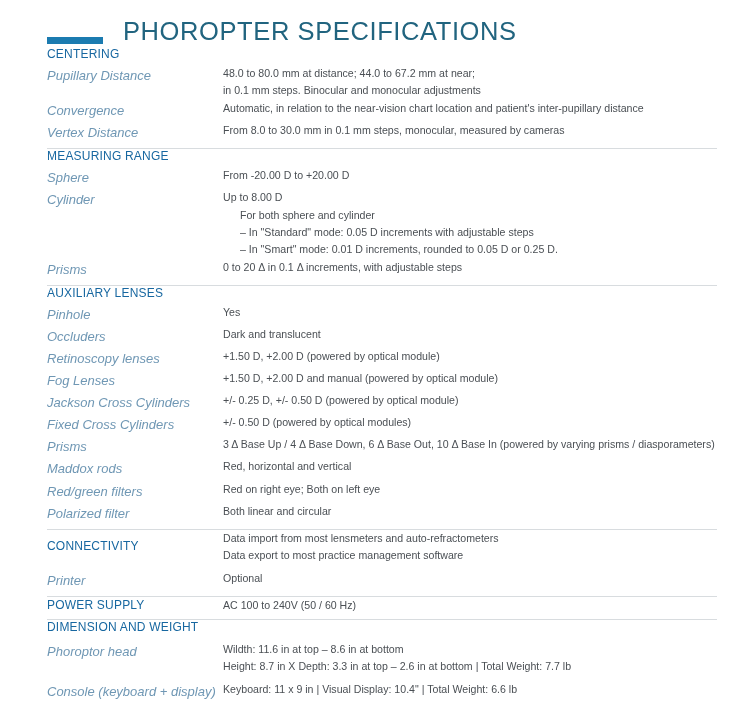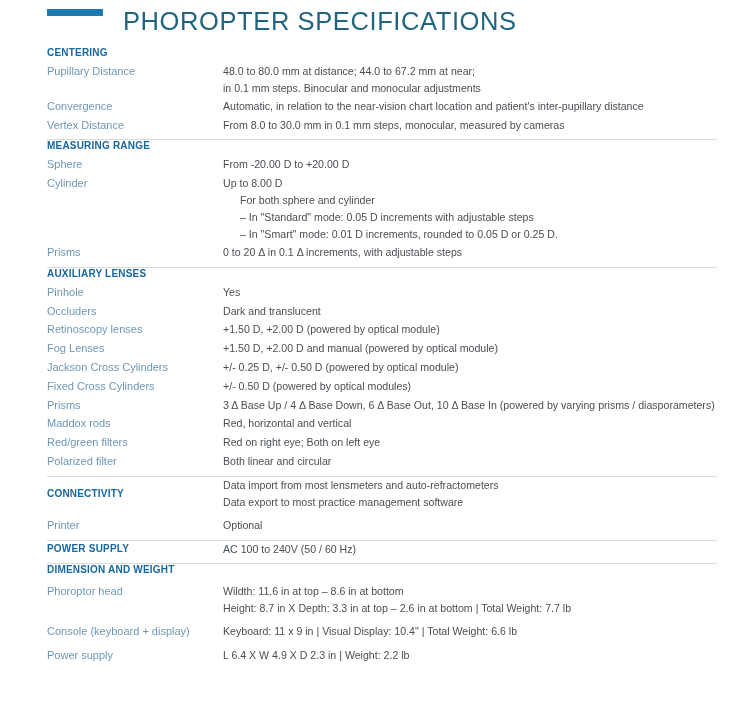--- a/index.html
+++ b/index.html
@@ -18,21 +18,21 @@
     position: relative;
     width: 731px;
     height: 705px;
     box-sizing: border-box;
     padding: 0;
   }
 
   
   .header {
     display: flex;
-    align-items: flex-start;
+    align-items: flex-end;
     padding: 9px 0 0 47px;
     height: 44px;
     box-sizing: border-box;
   }
   .accent-bar {
     width: 56px;
     height: 7px;
     background: #1b7bb0;
     margin-right: 20px;
     flex: 0 0 auto;
@@ -52,22 +52,22 @@
   }
   .section {
     padding-top: 3px;
   }
   .section + .section {
     border-top: 1px solid #d8dcdf;
     margin-top: 5px;
     padding-top: 0;
   }
   .section-head {
-    font-size: 10px;
-    font-weight: bold;
+    font-size: 12px;
+    font-weight: normal;
     color: #1767a0;
     letter-spacing: 0.2px;
     line-height: 1.25;
     margin-bottom: 3px;
   }
 
   
   .head-row {
     display: flex;
     align-items: center;
@@ -84,24 +84,25 @@
   
   .row {
     display: flex;
     align-items: flex-start;
     margin-bottom: 1px;
   }
   .row.gap { margin-top: 6px; }
   .label {
     width: 176px;
     flex: 0 0 auto;
-    font-size: 11px;
+    font-size: 13px;
     color: #6f97b4;
     line-height: 1.62;
     white-space: nowrap;
+    font-style: italic;
   }
   .value {
     font-size: 10.6px;
     color: #4a4f54;
     line-height: 1.62;
   }
   .value .line { display: block; white-space: nowrap; }
   .value .sub {
     display: block;
     white-space: nowrap;

